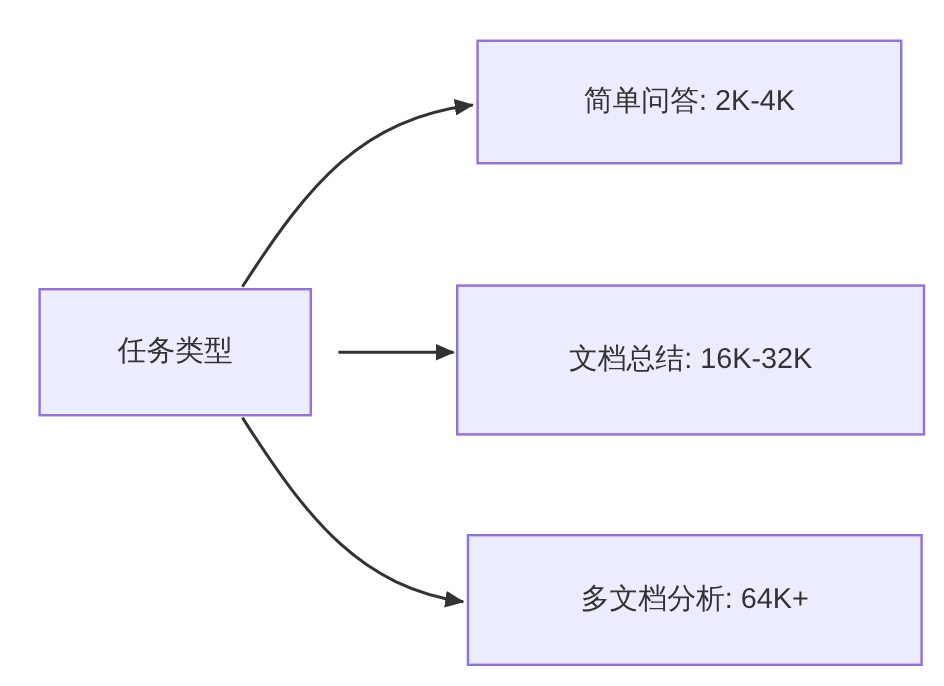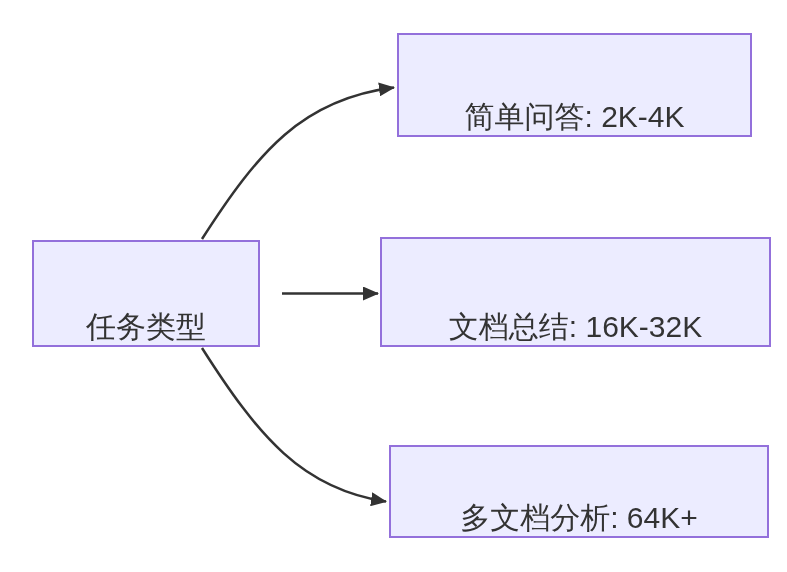--- a/index.html
+++ b/index.html
@@ -23,31 +23,31 @@
     height: 572px;
     pointer-events: none;
   }
   .node {
     position: absolute;
     box-sizing: border-box;
     background: #ECECFF;
     border: 2.5px solid #9370DB;
     color: #333333;
     display: flex;
-    align-items: flex-end;
+    align-items: center;
     justify-content: center;
-    font-size: 30px;
+    font-size: 24px;
     line-height: 1.2;
     text-align: center;
     white-space: nowrap;
   }
   .node-root   { left: 32px;  top: 240px; width: 228px; height: 107px; }
   .node-top    { left: 397px; top: 33px;  width: 355px; height: 104px; }
-  .node-mid    { left: 380px; top: 237px; width: 391px; height: 110px; }
-  .node-bottom { left: 389px; top: 445px; width: 380px; height: 93px; }
+  .node-mid    { left: 380px; top: 237px; width: 391px; height: 126px; }
+  .node-bottom { left: 389px; top: 445px; width: 380px; height: 110px; }
 </style>
 </head>
 <body>
 
 <div class="canvas">
 
   <svg class="edges" viewBox="0 0 787 572" xmlns="http://www.w3.org/2000/svg">
     <defs>
       <marker id="arrowhead" viewBox="0 0 16 14" refX="15" refY="7" markerWidth="16" markerHeight="14" markerUnits="userSpaceOnUse" orient="auto">
         <path d="M0,0 L16,7 L0,14 Z" fill="#333333"></path>

